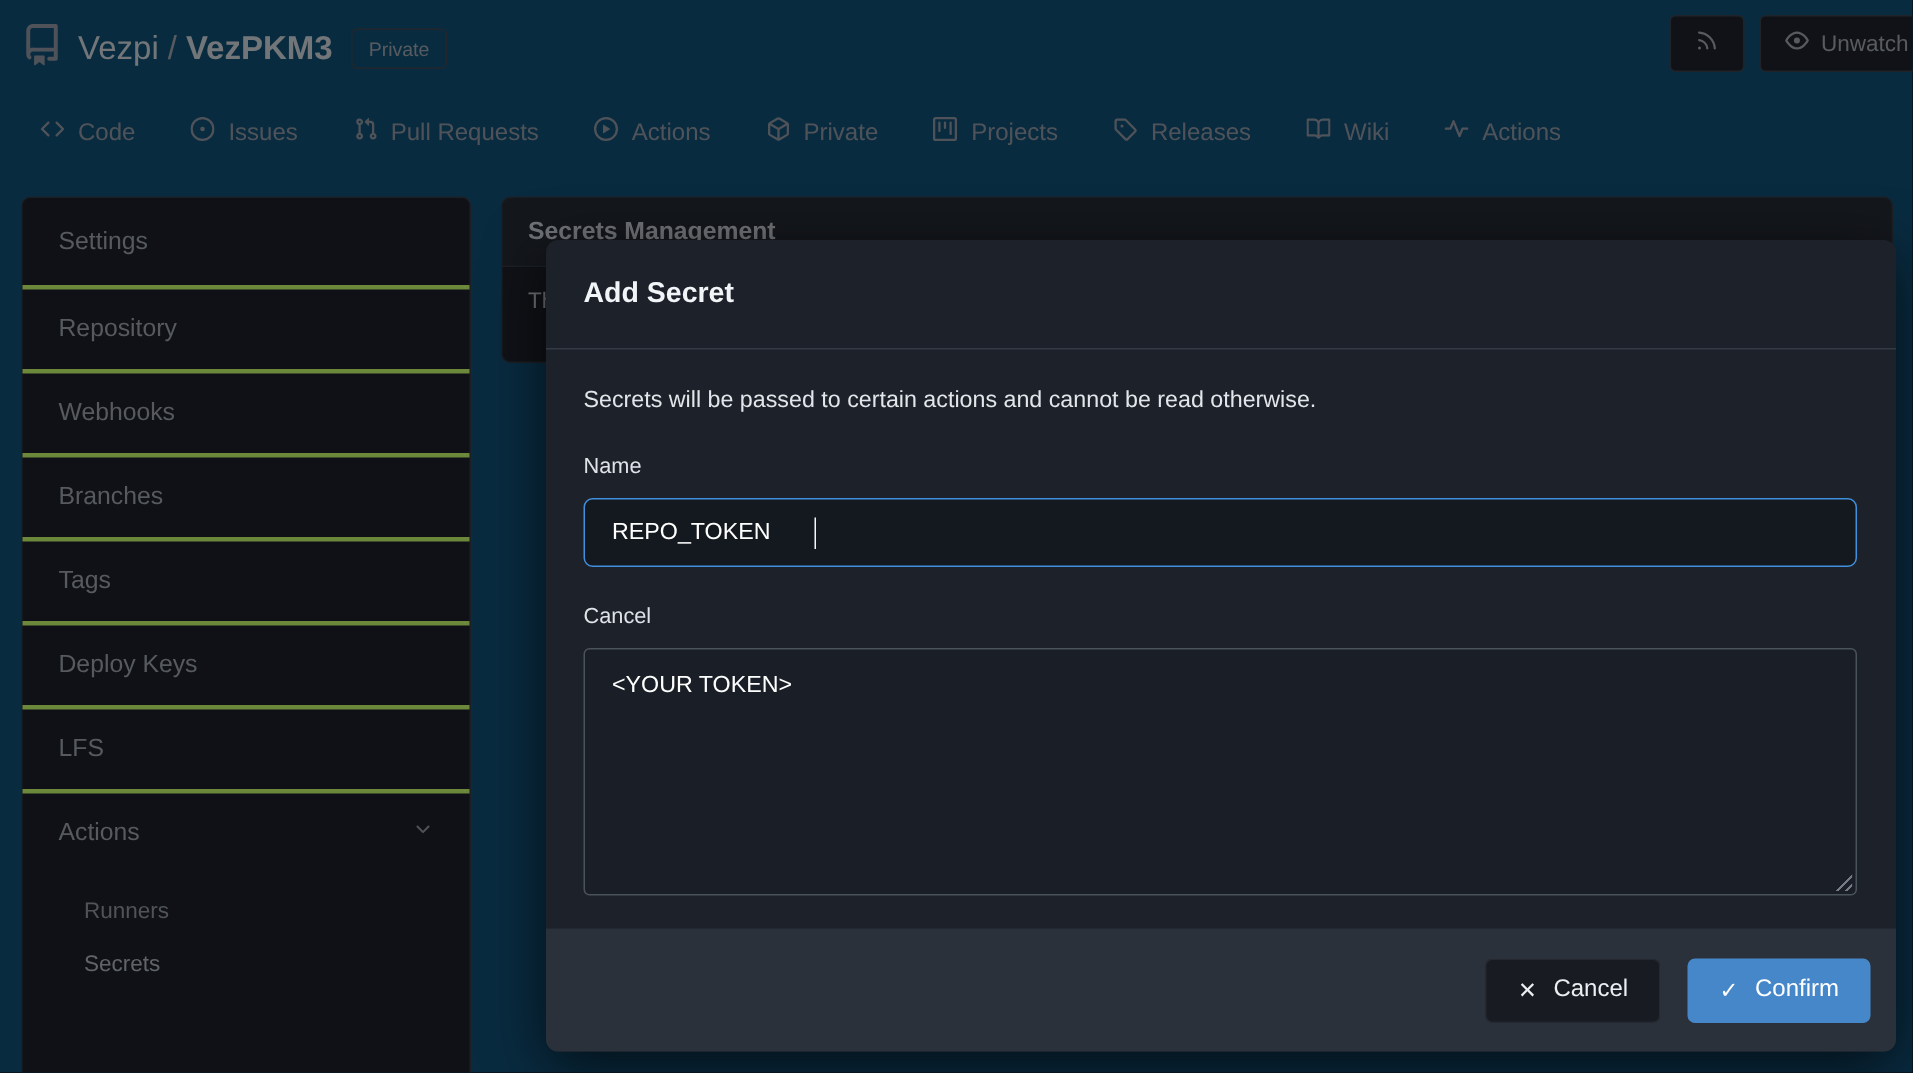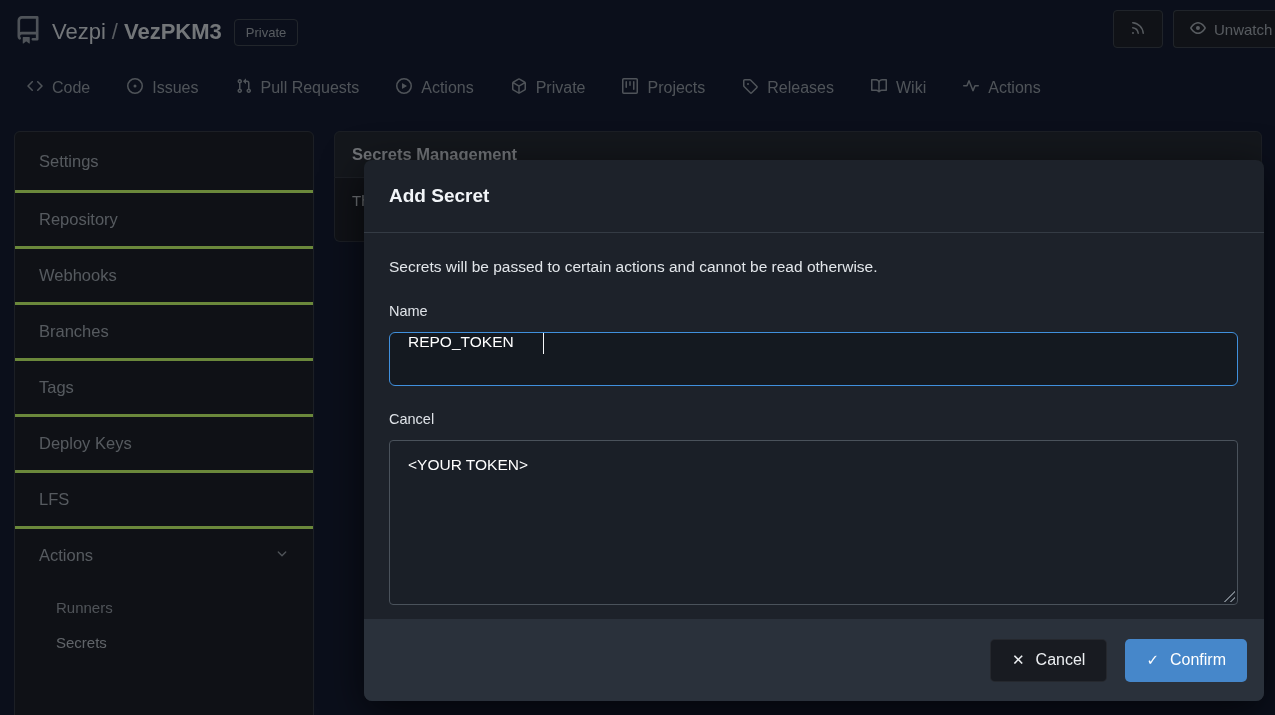--- a/index.html
+++ b/index.html
@@ -1,18 +1,18 @@
 <!DOCTYPE html>
 <html><head>
 <meta charset="utf-8">
 <style>
   * { margin:0; padding:0; box-sizing:border-box; }
   html,body { background:#000; }
   body { font-family:"Liberation Sans","DejaVu Sans",sans-serif; }
-  .screen { position:relative; width:1275px; height:715px; overflow:hidden; background:#0f172a; }
+  .screen { position:relative; width:1275px; height:715px; overflow:hidden; background:#0c4a6e; }
 
   
   .page { position:absolute; inset:0; }
   .repo-header { padding:12px 0 0 14px; }
   .title-row { display:flex; align-items:center; height:40px; position:relative; }
   .repo-icon { color:#8b939b; margin-right:10px; }
   .repo-title { font-size:22px; font-weight:400; color:#ccd1d6; white-space:nowrap; }
   .repo-title .sep { color:#9aa1a8; padding:0 6px; }
   .repo-title .name { font-weight:700; }
   .badge-private { margin-left:12px; font-size:13px; color:#9aa1a8; border:1px solid #3a4149; border-radius:4px; padding:5px 11px; }
@@ -42,21 +42,21 @@
   
   .overlay { position:absolute; inset:0; background:rgba(6,7,9,0.45); }
 
   
   .modal { position:absolute; left:364px; top:160px; width:900px; height:541px; background:#1d222a; border-radius:8px; box-shadow:0 10px 40px rgba(0,0,0,0.65); display:flex; flex-direction:column; }
   .modal-header { height:73px; display:flex; align-items:center; padding:0 25px; border-bottom:1px solid #343b44; }
   .modal-title { color:#f2f5f8; font-size:19px; font-weight:700; }
   .modal-body { flex:1; padding:25px 25px 0 25px; }
   .modal-desc { color:#e2e6ea; font-size:15.5px; margin-bottom:27px; }
   .field-label { display:block; color:#dfe3e8; font-size:14.5px; font-weight:500; margin-bottom:13px; }
-  .text-input { display:flex; align-items:flex-start; width:849px; height:54px; background:#141920; border:1px solid #4090dd; border-radius:6px; padding:0 18px; margin-bottom:25px; color:#fff; font-size:15.5px;gap:28px; }
+  .text-input { display:flex; align-items:center; width:849px; height:46px; background:#141920; border:1px solid #4090dd; border-radius:6px; padding:0 18px; margin-bottom:25px; color:#fff; font-size:15.5px;gap:28px; }
   .caret { display:inline-block; width:1.5px; height:21px; background:#f5f7f9; margin-left:1px; }
   .text-area { position:relative; width:849px; height:165px; background:#1a1f27; border:1px solid #4a525b; border-radius:4px; padding:15px 18px; color:#fff; font-size:15.5px; }
   .resize-handle { position:absolute; right:2px; bottom:2px; width:13px; height:13px; clip-path:polygon(100% 0,100% 100%,0 100%); background:repeating-linear-gradient(135deg, transparent 0 2.5px, #737b84 2.5px 4px); }
   .modal-footer { height:82px; background:#2a313b; border-radius:0 0 8px 8px; display:flex; align-items:center; justify-content:flex-end; gap:18px; padding-right:17px; }
   .btn { display:flex; align-items:center; gap:11px; height:43px; border:none; border-radius:5px; font-size:16px; font-family:inherit; cursor:pointer; }
   .btn-cancel { background:#181b21; color:#eceff2; padding:0 21px; border:1px solid rgba(255,255,255,0.06); }
   .btn-confirm { background:#4687ca; color:#ffffff; padding:0 21px; }
   .btn .glyph { font-size:15px; }
 </style>
 </head>

